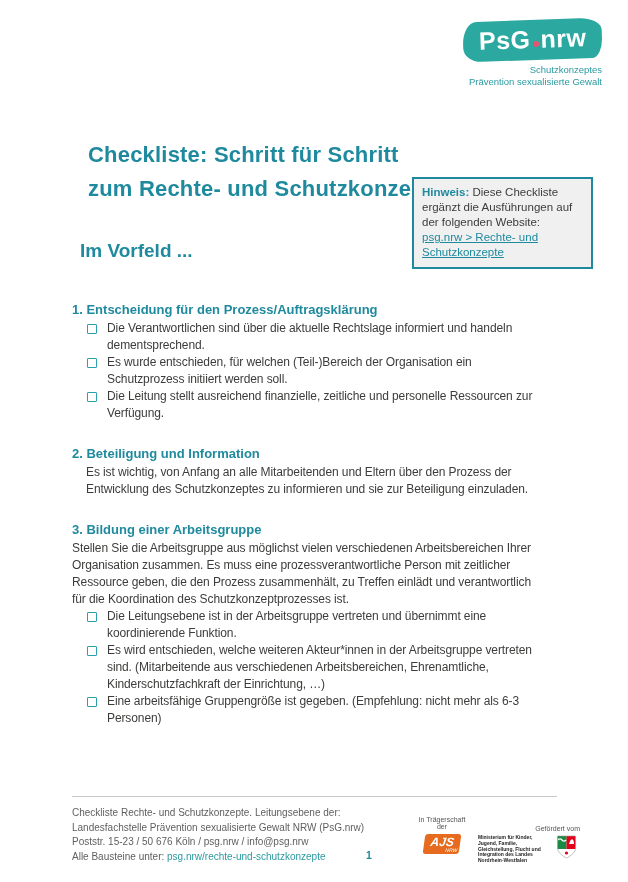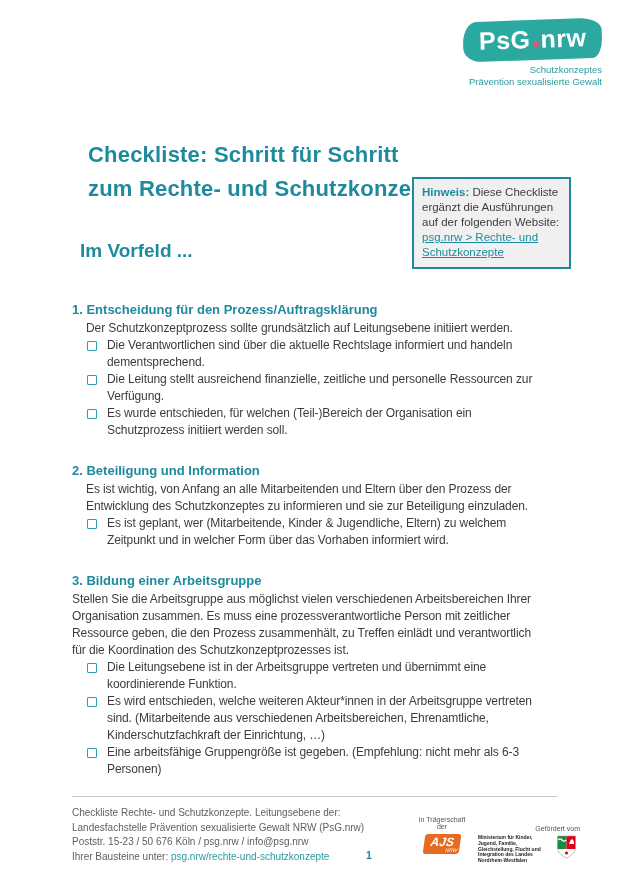--- a/index.html
+++ b/index.html
@@ -21,21 +21,21 @@
   .title{
     position:absolute;left:72px;top:122px;width:360px;margin:16px;
     color:#1f8a9e;font-size:22px;line-height:34px;font-weight:bold;letter-spacing:.2px;
   }
   .subtitle{
     position:absolute;left:80px;top:240px;margin:0;
     color:#1f8a9e;font-size:19px;font-weight:bold;
   }
   
   .hint-box{
-    position:absolute;left:412px;top:177px;width:159px;box-sizing:border-box;
+    position:absolute;left:412px;top:177px;width:181px;box-sizing:border-box;
     background:#f0f0f0;border:2px solid #1f8a9e;padding:6px 8px 7px 8px;
     font-size:11.5px;line-height:15px;color:#3c3c3b;
   }
   .hint-label{color:#1f8a9e;font-weight:bold;}
   .hint-link{color:#1f8a9e;text-decoration:underline;}
   
   .content{position:absolute;left:72px;top:300px;width:490px;}
   .section + .section{margin-top:22px;}
   .sec-heading{margin:0;color:#1f8a9e;font-size:13px;line-height:20px;font-weight:bold;}
   .sec-intro{margin:0 20px 0 14px;font-size:12px;line-height:17px;letter-spacing:-0.1px;}
@@ -86,48 +86,41 @@
 
   <aside class="hint-box">
     <span class="hint-label">Hinweis:</span><span> Diese Checkliste ergänzt die Ausführungen auf der folgenden Website: </span><a class="hint-link" href="#">psg.nrw &gt; Rechte- und Schutzkonzepte</a>
   </aside>
 
   <h2 class="subtitle">Im Vorfeld ...</h2>
 
   <main class="content" id="sections">
   <section class="section">
     <h3 class="sec-heading">1. Entscheidung für den Prozess/Auftragsklärung</h3>
-    <p class="sec-intro">Der Schutzkonzeptprozess sollte grundsätzlich auf Leitungsebene initiiert werden.</p>
     <ul class="items">
   <li class="item">
     <span class="checkbox"></span>
     <span class="item-text">Die Verantwortlichen sind über die aktuelle Rechtslage informiert und handeln dementsprechend.</span>
   </li>
 
   <li class="item">
     <span class="checkbox"></span>
-    <span class="item-text">Die Leitung stellt ausreichend finanzielle, zeitliche und personelle Ressourcen zur Verfügung.</span>
+    <span class="item-text">Es wurde entschieden, für welchen (Teil-)Bereich der Organisation ein Schutzprozess initiiert werden soll.</span>
   </li>
 
   <li class="item">
     <span class="checkbox"></span>
-    <span class="item-text">Es wurde entschieden, für welchen (Teil-)Bereich der Organisation ein Schutzprozess initiiert werden soll.</span>
+    <span class="item-text">Die Leitung stellt ausreichend finanzielle, zeitliche und personelle Ressourcen zur Verfügung.</span>
   </li>
 </ul>
   </section>
 
   <section class="section">
     <h3 class="sec-heading">2. Beteiligung und Information</h3>
     <p class="sec-intro">Es ist wichtig, von Anfang an alle Mitarbeitenden und Eltern über den Prozess der Entwicklung des Schutzkonzeptes zu informieren und sie zur Beteiligung einzuladen.</p>
-    <ul class="items">
-  <li class="item">
-    <span class="checkbox"></span>
-    <span class="item-text">Es ist geplant, wer (Mitarbeitende, Kinder &amp; Jugendliche, Eltern) zu welchem Zeitpunkt und in welcher Form über das Vorhaben informiert wird.</span>
-  </li>
-</ul>
   </section>
 
   <section class="section">
     <h3 class="sec-heading">3. Bildung einer Arbeitsgruppe</h3>
     <p class="sec-intro no-indent">Stellen Sie die Arbeitsgruppe aus möglichst vielen verschiedenen Arbeitsbereichen Ihrer Organisation zusammen. Es muss eine prozessverantwortliche Person mit zeitlicher Ressource geben, die den Prozess zusammenhält, zu Treffen einlädt und verantwortlich für die Koordination des Schutzkonzeptprozesses ist.</p>
     <ul class="items">
   <li class="item">
     <span class="checkbox"></span>
     <span class="item-text">Die Leitungsebene ist in der Arbeitsgruppe vertreten und übernimmt eine koordinierende Funktion.</span>
   </li>
@@ -144,21 +137,21 @@
 </ul>
   </section>
 </main>
 
   <footer>
     <div class="divider"></div>
     <div class="footer-left">
       <div>Checkliste Rechte- und Schutzkonzepte. Leitungsebene der:</div>
       <div>Landesfachstelle Prävention sexualisierte Gewalt NRW (PsG.nrw)</div>
       <div>Poststr. 15-23 / 50 676 Köln / psg.nrw / info@psg.nrw</div>
-      <div><span>Ihrer Bausteine unter: </span><a class="footer-link" href="#">psg.nrw/rechte-und-schutzkonzepte</a></div>
+      <div><span>Alle Bausteine unter: </span><a class="footer-link" href="#">psg.nrw/rechte-und-schutzkonzepte</a></div>
     </div>
     <div class="page-num">1</div>
 
     <div class="sponsor-left">
       <div class="tiny">In Trägerschaft der</div>
       <div class="ajs-logo">
         <span class="ajs-text">AJS</span>
         <span class="ajs-nrw">NRW</span>
       </div>
     </div>

